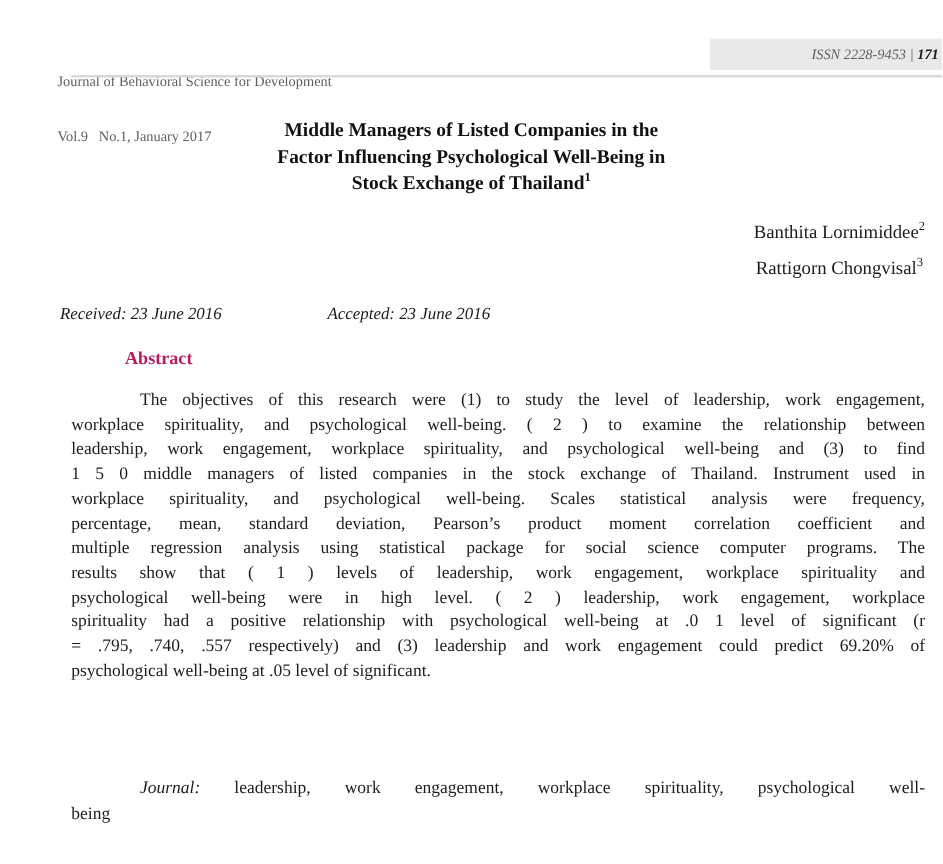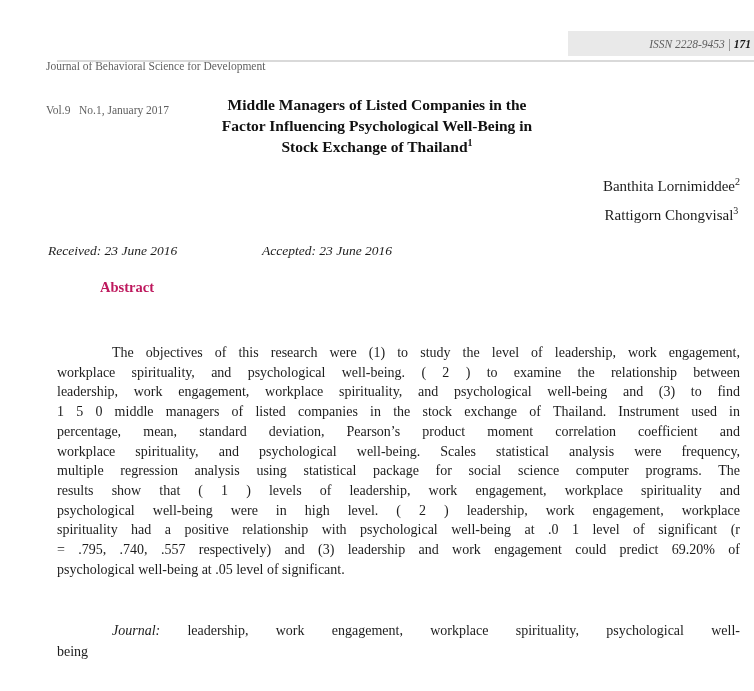--- a/index.html
+++ b/index.html
@@ -42,21 +42,21 @@
   .dates{position:absolute;left:0;top:243px;width:754px;font-style:italic;font-size:13.5px;color:#1c1c1c;}
   .dates .received{position:absolute;left:48px;top:0;}
   .dates .accepted{position:absolute;left:262px;top:0;}
   
   .abstract-heading{
     position:absolute;left:57px;top:279px;
     font-weight:bold;font-size:14.5px;color:#be185d;margin-left:43px;
   }
   .abstract-body{
     position:absolute;left:57px;top:311px;width:683px;
-    font-size:14px;line-height:19.7px;color:#1c1c1c;margin-top:32px;
+    font-size:14px;line-height:19.7px;color:#1c1c1c;
   }
   .abs-line{text-align:justify;text-align-last:justify;}
   .abs-line.first{text-indent:55px;}
   .abs-line.last{text-align-last:left;font-family:Liberation Serif, serif;}
   
   .keywords{
     position:absolute;left:57px;top:621px;width:683px;
     font-size:14px;line-height:20.5px;color:#1c1c1c;
   }
   .kw-line1{text-align:justify;text-align-last:justify;text-indent:55px;}
@@ -94,22 +94,22 @@
     <span class="accepted">Accepted: 23 June 2016</span>
   </div>
 
   <div class="abstract-heading">Abstract</div>
 
   <div class="abstract-body">
       <div class="abs-line first">The objectives of this research were (1) to study the level of leadership, work engagement,</div>
       <div class="abs-line">workplace spirituality, and psychological well-being. (&nbsp;2&nbsp;) to examine the relationship between</div>
       <div class="abs-line">leadership, work engagement, workplace spirituality, and psychological well-being and (3) to find</div>
       <div class="abs-line">1&nbsp;5&nbsp;0 middle managers of listed companies in the stock exchange of Thailand. Instrument used in</div>
+      <div class="abs-line">workplace spirituality, and psychological well-being. Scales statistical analysis were frequency,</div>
       <div class="abs-line">percentage, mean, standard deviation, Pearson’s product moment correlation coefficient and</div>
-      <div class="abs-line">workplace spirituality, and psychological well-being. Scales statistical analysis were frequency,</div>
       <div class="abs-line">multiple regression analysis using statistical package for social science computer programs. The</div>
       <div class="abs-line">results show that (&nbsp;1&nbsp;) levels of leadership, work engagement, workplace spirituality and</div>
       <div class="abs-line">psychological well-being were in high level. (&nbsp;2&nbsp;) leadership, work engagement, workplace</div>
       <div class="abs-line">spirituality had a positive relationship with psychological well-being at .0&nbsp;1 level of significant (r</div>
       <div class="abs-line">= .795, .740, .557 respectively) and (3) leadership and work engagement could predict 69.20% of</div>
       <div class="abs-line last">psychological well-being at .05 level of significant.</div>
     </div>
 
   <div class="keywords">
     <div class="kw-line1"><span class="kw-label">Journal:</span><span> leadership, work engagement, workplace spirituality, psychological well-</span></div>

